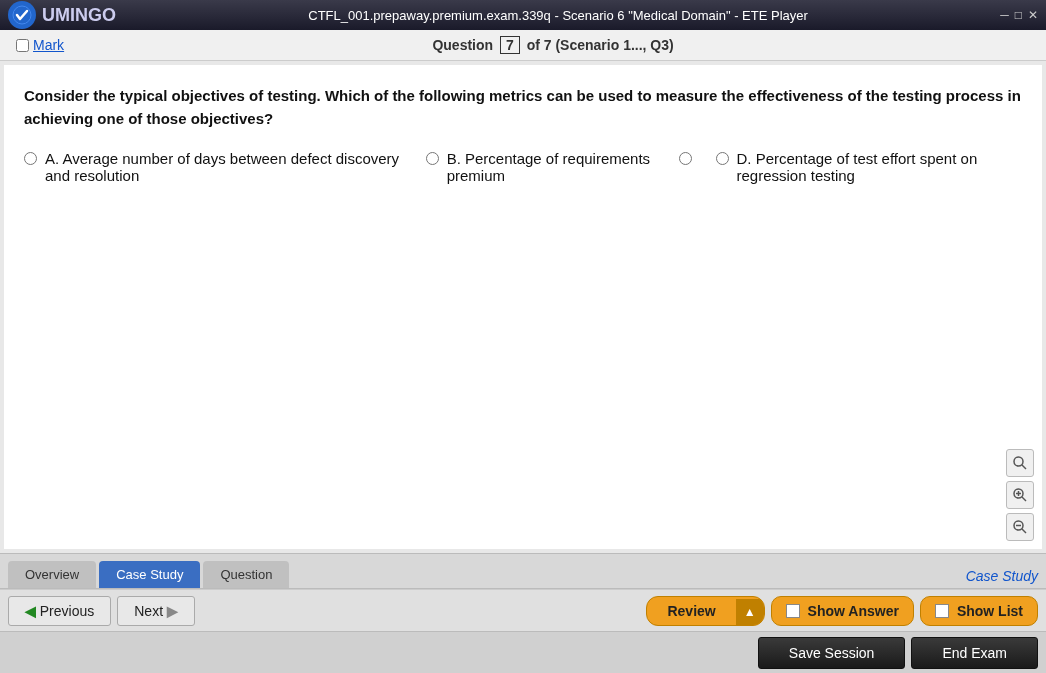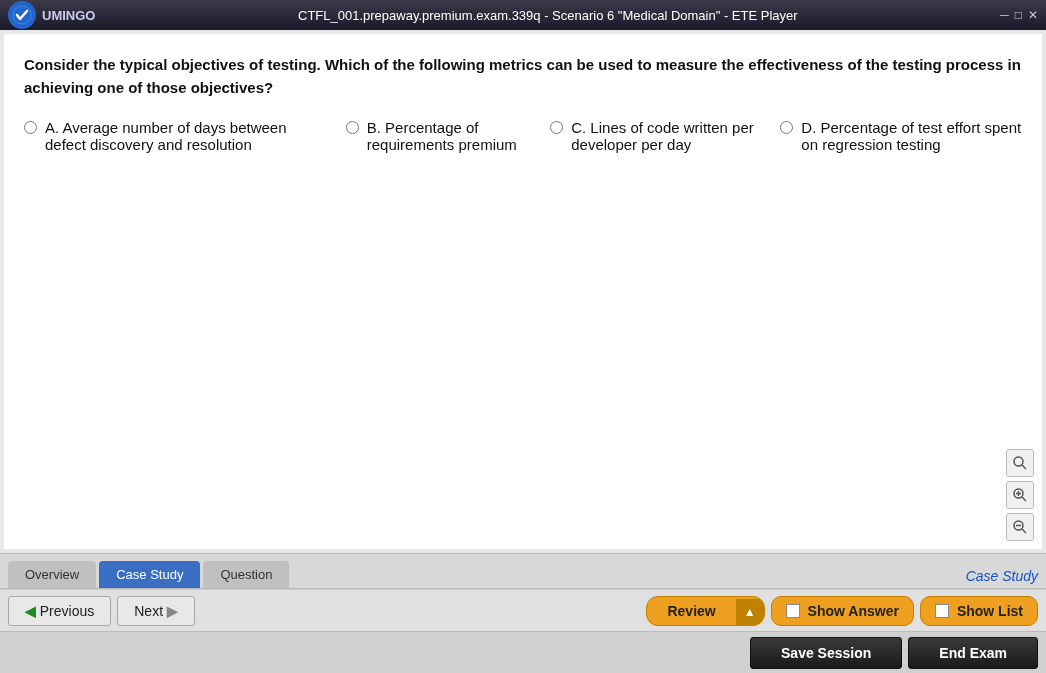--- a/index.html
+++ b/index.html
@@ -27,21 +27,21 @@
       background: #2266cc;
       border-radius: 50%;
       display: flex;
       align-items: center;
       justify-content: center;
       font-size: 14px;
       color: white;
       font-weight: bold;
     }
     #title-bar .logo-text {
-      font-size: 13px;
+      font-size: 18px;
       color: #cce;
       font-weight: bold;
     }
     #title-bar .title-text {
       flex: 1;
       text-align: center;
       font-size: 13px;
       color: #ffffff;
     }
     #title-bar .window-controls {
@@ -279,21 +279,21 @@
       border-top: 1px solid #bbb;
     }
     .dark-btn {
       padding: 7px 30px;
       background: linear-gradient(to bottom, #3a3a3a, #1a1a1a);
       color: white;
       border: 1px solid #111;
       border-radius: 3px;
       cursor: pointer;
       font-size: 14px;
-      font-weight: bold;
+      font-weight: normal;
     }
   </style>
 </head>
 <body>
 
 <div id="title-bar">
   <div class="logo">
     <div class="logo-icon">
       <svg width="20" height="20" viewBox="0 0 20 20">
         <circle cx="10" cy="10" r="9" fill="#2266cc" stroke="#4488ee" stroke-width="1"></circle>
@@ -305,36 +305,48 @@
   <div class="title-text">CTFL_001.prepaway.premium.exam.339q - Scenario 6 "Medical Domain" - ETE Player</div>
   <div class="window-controls">
     <span>─</span>
     <span>□</span>
     <span>✕</span>
   </div>
 </div>
 
 <div id="main-window">
 
+  <div id="question-header">
+    <div class="mark-checkbox">
+      <input type="checkbox" id="mark-cb" style="">
+      <label for="mark-cb">Mark</label>
+    </div>
+    <div class="question-info">
+      <span>Question</span>
+      <span class="question-number-box">
+        <span>7</span>
+      </span>
+      <span>of 7 (Scenario 1..., Q3)</span>
+    </div>
+  </div>
 
   <div id="content-area">
     <div id="question-content">
       <div class="question-text">Consider the typical objectives of testing. Which of the following metrics can be used to measure the effectiveness of the testing process in achieving one of those objectives?</div>
       <div class="options">
         <label class="option">
           <input type="radio" name="answer" style="">
           <span>A. Average number of days between defect discovery and resolution</span>
         </label>
         <label class="option">
           <input type="radio" name="answer" style="">
           <span>B. Percentage of requirements premium</span>
         </label>
         <label class="option">
           <input type="radio" name="answer" style="">
-          <span>C. Lines of code written per developer per day</span>
         </label>
         <label class="option">
           <input type="radio" name="answer" style="">
           <span>D. Percentage of test effort spent on regression testing</span>
         </label>
       </div>
     </div>
 
     <div id="zoom-controls">
       <div class="zoom-btn">

